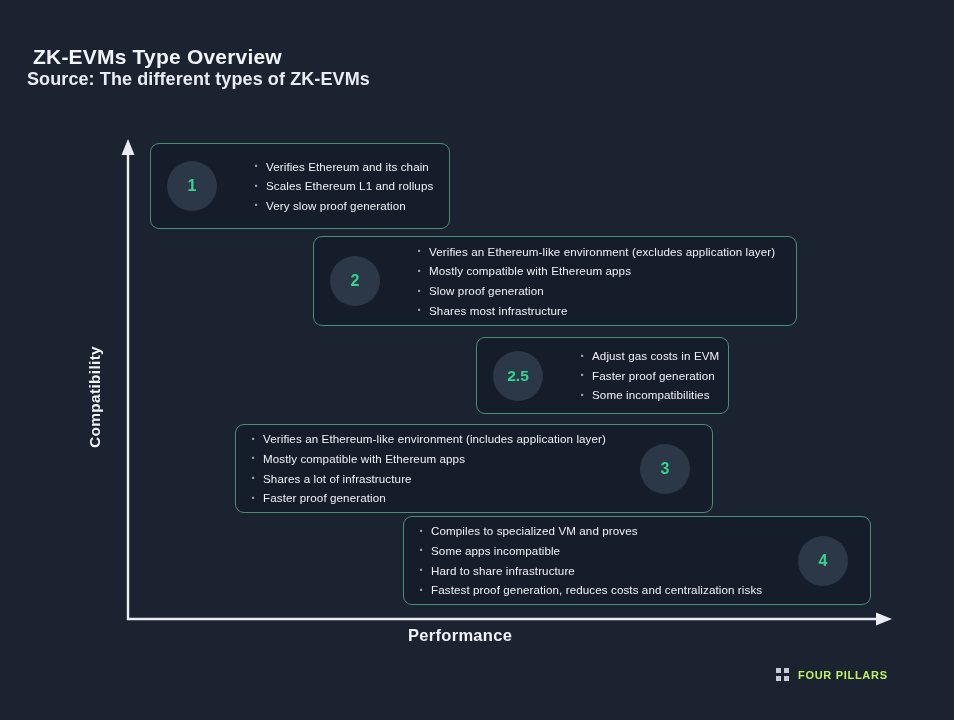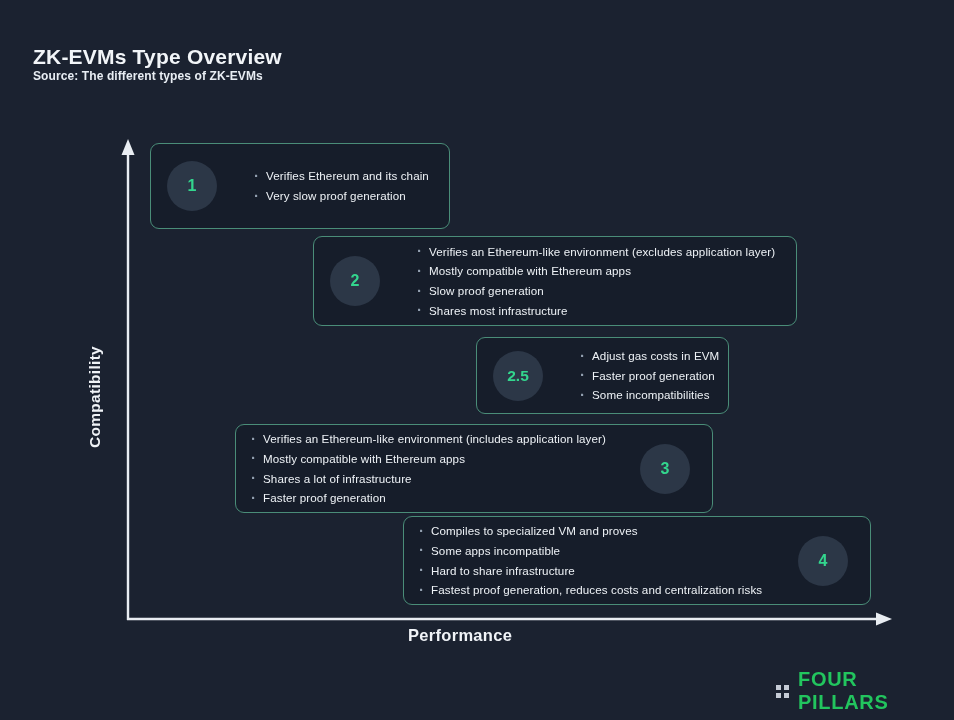--- a/index.html
+++ b/index.html
@@ -25,23 +25,23 @@
     left: 33px;
     top: 33px;
     font-size: 21px;
     font-weight: bold;
     color: #f2f5f8;
     letter-spacing: 0.2px;
     margin-top: 12px;
   }
   .subtitle {
     position: absolute;
-    left: 33px;
+    left: 27px;
     top: 69px;
-    font-size: 12px;
+    font-size: 18px;
     font-weight: bold;
     color: #e8edf3;
     letter-spacing: 0.1px;
   }
 
   
   .axis-svg {
     position: absolute;
     left: 0; top: 0;
     width: 954px; height: 720px;
@@ -154,23 +154,23 @@
     grid-template-rows: repeat(2, 5px);
     gap: 3px;
   }
   .logo-mark i {
     display: block;
     width: 5px;
     height: 5px;
     background: #c6ccd6;
   }
   .logo-text {
-    font-size: 20px;
-    font-weight: bold;
-    color: #22c55e;
+    font-size: 11px;
+    font-weight: bold;
+    color: #bef264;
     letter-spacing: 0.7px;
   }
 </style>
 </head>
 <body>
 
 <div id="stage">
 
   <div class="title">ZK-EVMs Type Overview</div>
   <div class="subtitle">Source: The different types of ZK-EVMs</div>
@@ -186,20 +186,21 @@
     <polygon points="892,619 876,612.5 876,625.5" fill="#e9edf2"></polygon>
   </svg>
 
   <div class="axis-label-y">Compatibility</div>
   <div class="axis-label-x">Performance</div>
 
   <div class="type-box badge-left" id="box-1">
     <div class="badge">1</div>
     <ul class="bullets">
       <li>Verifies Ethereum and its chain</li>
+      <li>Scales Ethereum L1 and rollups</li>
       <li>Very slow proof generation</li>
     </ul>
   </div>
 
   <div class="type-box badge-left" id="box-2">
     <div class="badge">2</div>
     <ul class="bullets">
       <li>Verifies an Ethereum-like environment (excludes application layer)</li>
       <li>Mostly compatible with Ethereum apps</li>
       <li>Slow proof generation</li>

